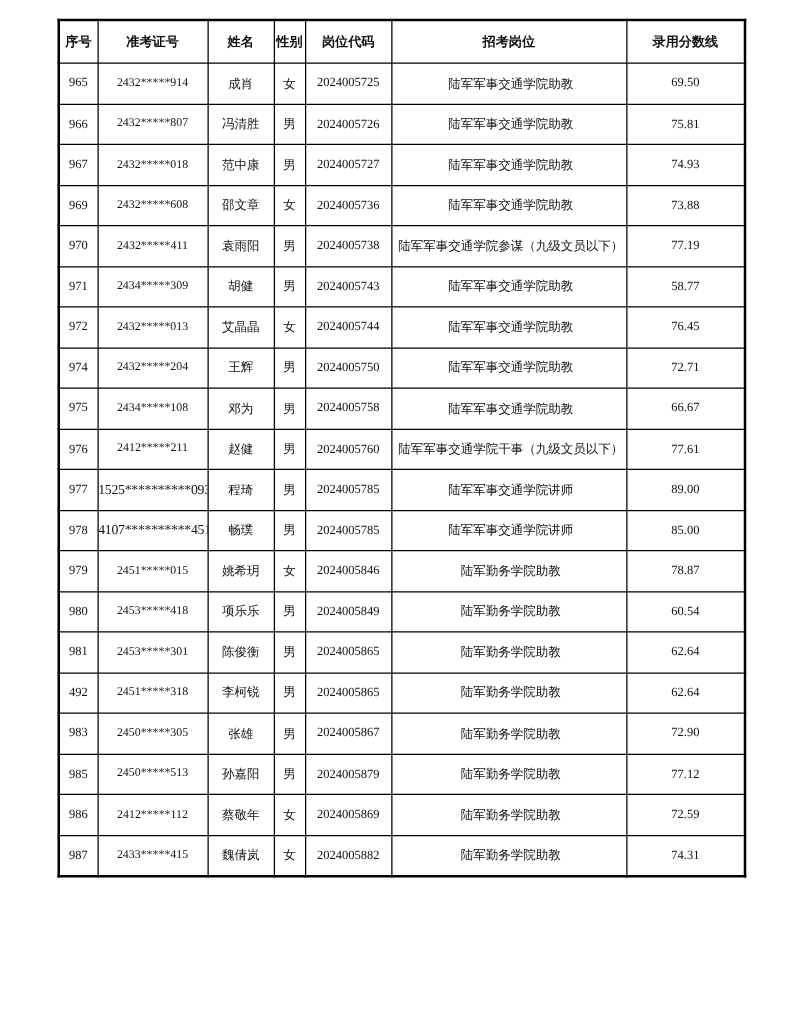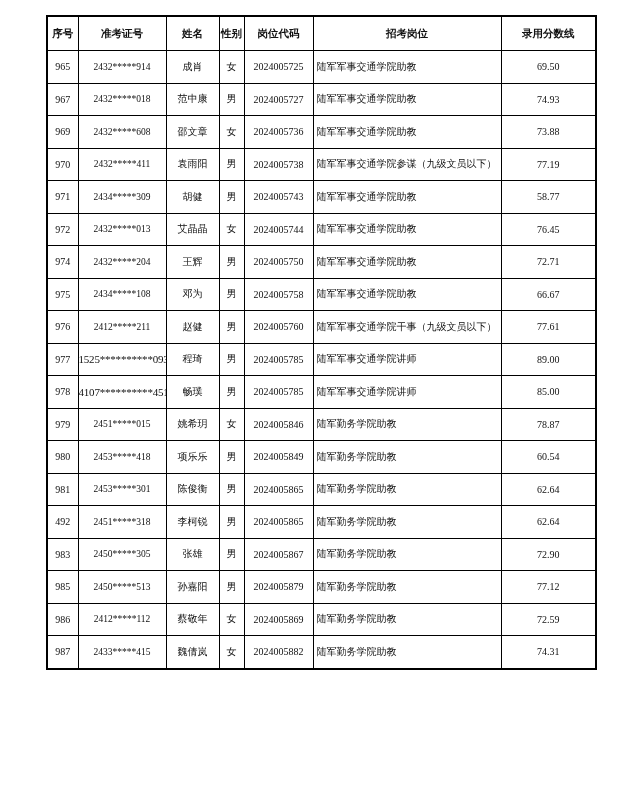--- a/index.html
+++ b/index.html
@@ -47,21 +47,21 @@
   }
   .score-table td {
     height: 31.5px;
     font-size: 10px;
     font-weight: 400;
     text-align: center;
   }
   td.c-ticket { font-size: 9.5px; }
   td.c-ticket.long { font-size: 11px; letter-spacing: -0.2px; margin-top: 43px; }
   td.c-position {
-    text-align: left;
+    text-align: center;
     padding-left: 3px;
   }
   col.w-serial   { width: 31px; }
   col.w-ticket   { width: 88px; }
   col.w-name     { width: 53px; }
   col.w-gender   { width: 25px; }
   col.w-code     { width: 69px; }
   col.w-position { width: 188px; }
   col.w-score    { width: 95px; }
 </style>
@@ -94,20 +94,29 @@
         <tr>
     <td class="c-serial">965</td>
     <td class="c-ticket">2432*****914</td>
     <td class="c-name">成肖</td>
     <td class="c-gender">女</td>
     <td class="c-code">2024005725</td>
     <td class="c-position">陆军军事交通学院助教</td>
     <td class="c-score">69.50</td>
   </tr>
         <tr>
+    <td class="c-serial">966</td>
+    <td class="c-ticket">2432*****807</td>
+    <td class="c-name">冯清胜</td>
+    <td class="c-gender">男</td>
+    <td class="c-code">2024005726</td>
+    <td class="c-position">陆军军事交通学院助教</td>
+    <td class="c-score">75.81</td>
+  </tr>
+        <tr>
     <td class="c-serial">967</td>
     <td class="c-ticket">2432*****018</td>
     <td class="c-name">范中康</td>
     <td class="c-gender">男</td>
     <td class="c-code">2024005727</td>
     <td class="c-position">陆军军事交通学院助教</td>
     <td class="c-score">74.93</td>
   </tr>
         <tr>
     <td class="c-serial">969</td>

